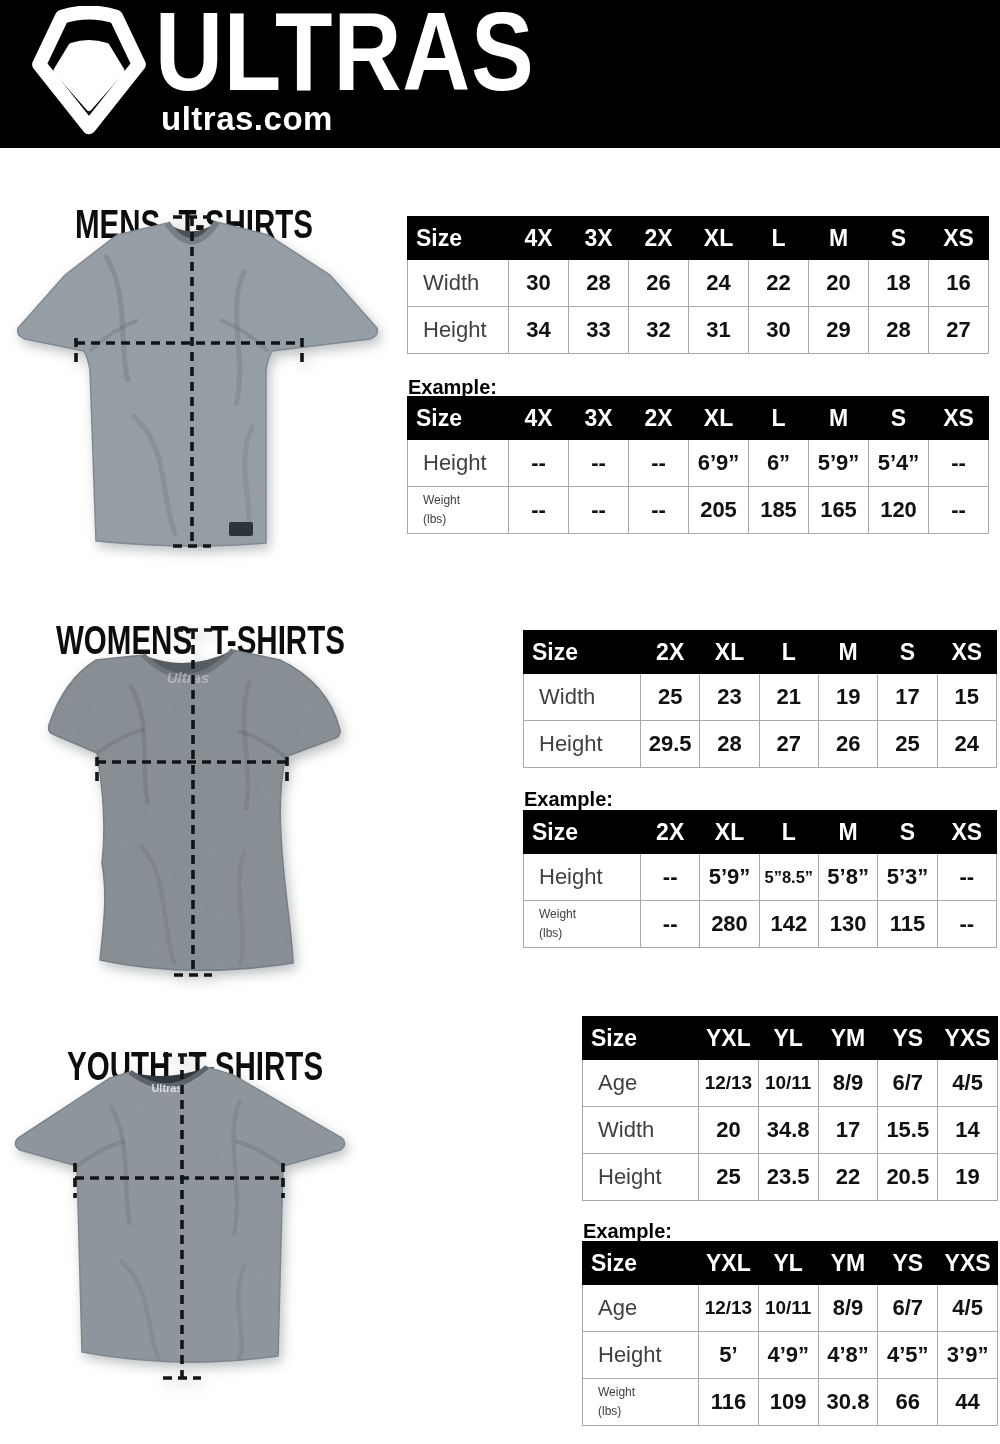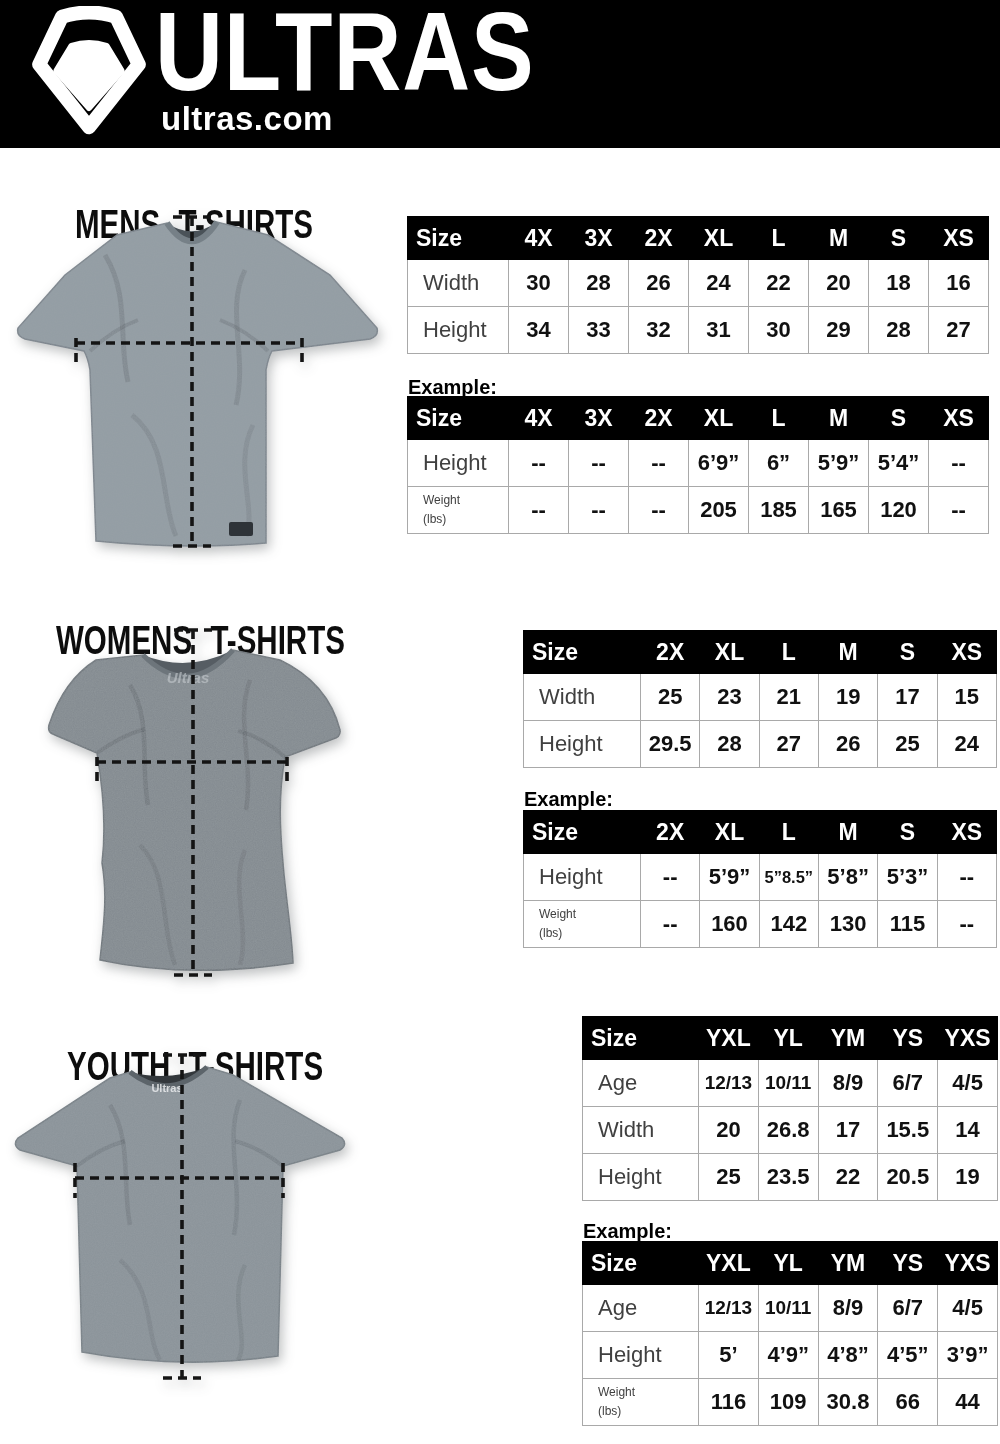--- a/index.html
+++ b/index.html
@@ -305,21 +305,21 @@
             <td>--</td>
             <td>5’9”</td>
             <td class="xs">5”8.5”</td>
             <td>5’8”</td>
             <td>5’3”</td>
             <td>--</td>
           </tr>
           <tr>
             <th class="two-line">Weight<br>(lbs)</th>
             <td>--</td>
-            <td>160</td>
+            <td>280</td>
             <td>142</td>
             <td>130</td>
             <td>115</td>
             <td>--</td>
           </tr>
         </tbody>
       </table>
     </div>
 </section>
 
@@ -375,21 +375,21 @@
             <th>Age</th>
             <td class="sm">12/13</td>
             <td class="sm">10/11</td>
             <td>8/9</td>
             <td>6/7</td>
             <td>4/5</td>
           </tr>
           <tr>
             <th>Width</th>
             <td>20</td>
-            <td>26.8</td>
+            <td>34.8</td>
             <td>17</td>
             <td>15.5</td>
             <td>14</td>
           </tr>
           <tr>
             <th>Height</th>
             <td>25</td>
             <td>23.5</td>
             <td>22</td>
             <td>20.5</td>

